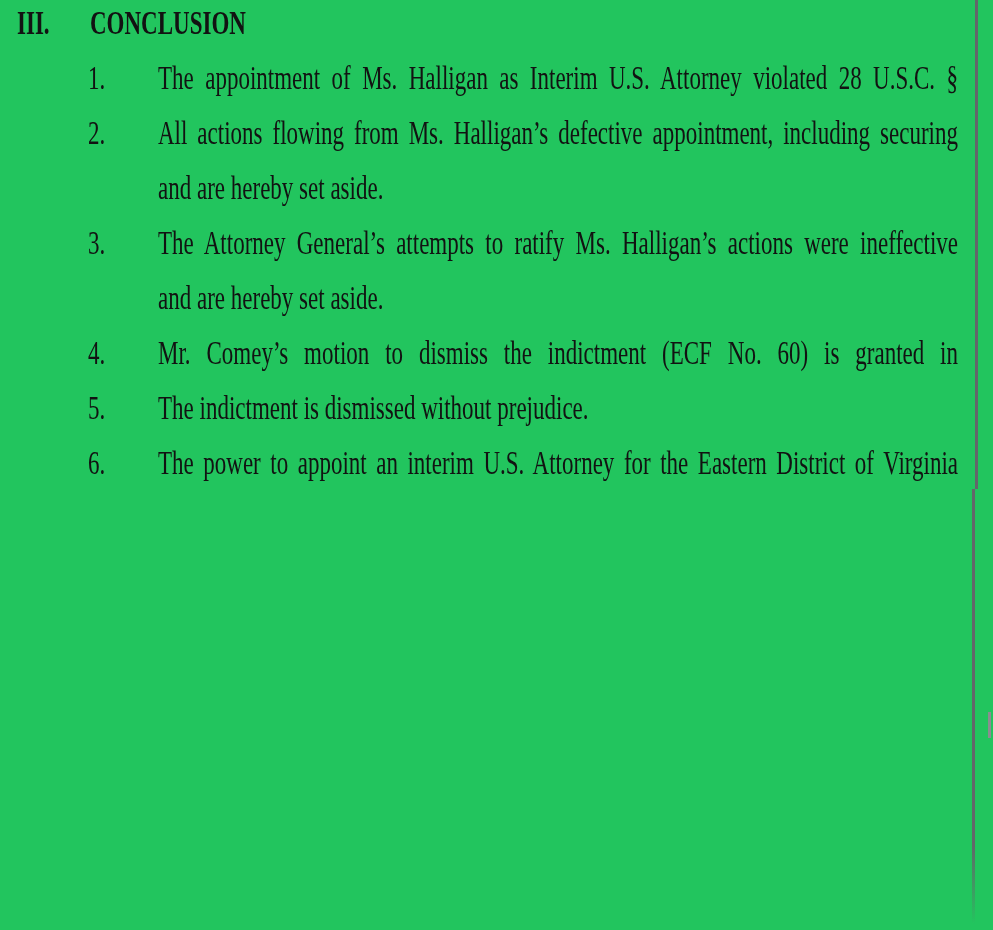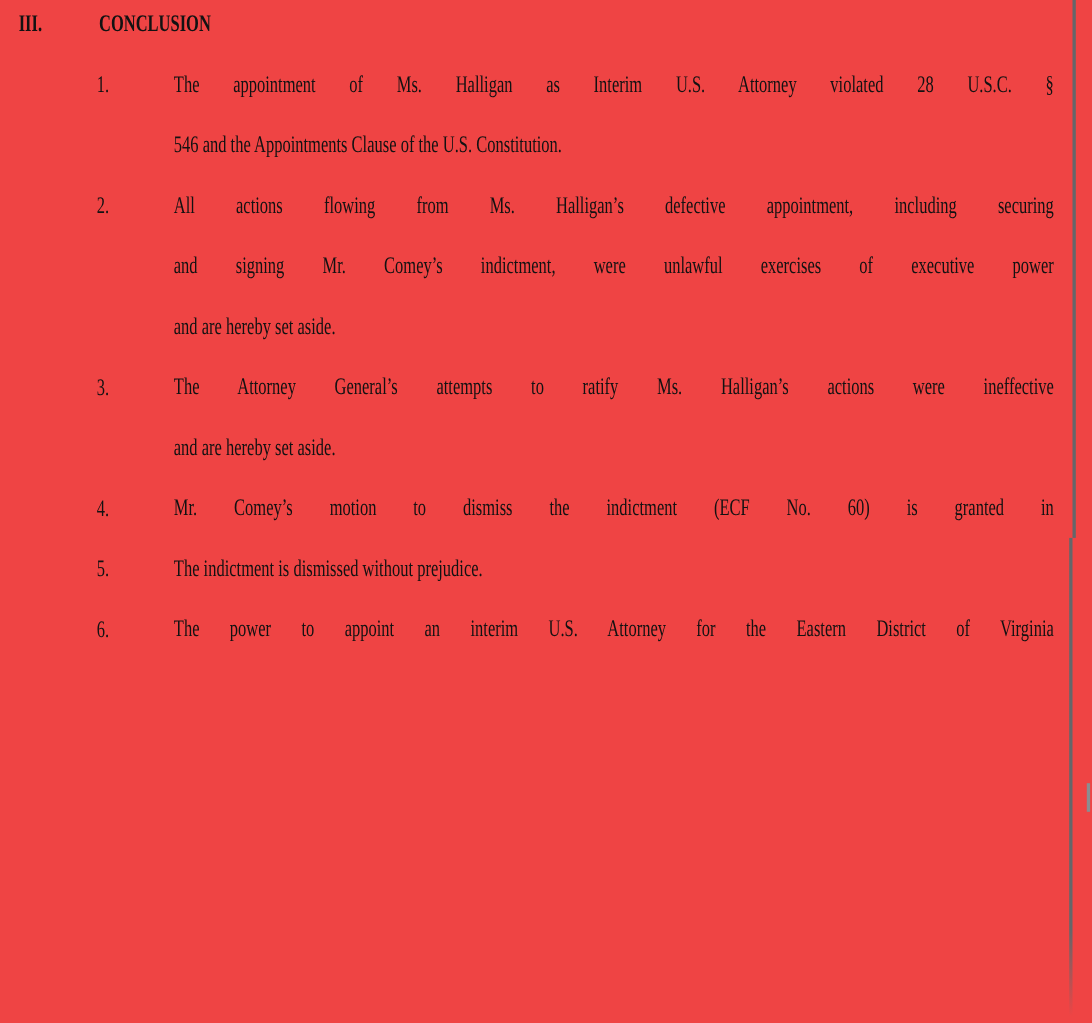--- a/index.html
+++ b/index.html
@@ -1,23 +1,23 @@
 <!DOCTYPE html>
 <html><head>
 <meta charset="utf-8">
 <style>
   html, body { margin: 0; padding: 0; }
   .screen {
     position: relative;
     width: 993px;
     height: 930px;
-    background: #ef4444;
+    background: #22c55e;
     overflow: hidden;
     font-family: "Liberation Serif", "DejaVu Serif", serif;
-    font-size: 15px;
+    font-size: 23px;
     color: #121212;
   }
   .doc {
     position: absolute;
     top: -4px; left: 0; right: 0;
   }
   .line {
     height: 55px;
     position: relative;
     display: flex;
@@ -70,30 +70,24 @@
 
     <div class="line">
       <span class="txt heading"><span class="heading-numeral">III.</span><span>CONCLUSION</span></span>
     </div>
 
 
     <div class="line">
       <span class="num">1.</span>
       <span class="txt body j">The appointment of Ms. Halligan as Interim U.S. Attorney violated 28 U.S.C. §</span>
     </div>
-    <div class="line">
-      <span class="txt body">546 and the Appointments Clause of the U.S. Constitution.</span>
-    </div>
 
     <div class="line">
       <span class="num">2.</span>
       <span class="txt body j">All actions flowing from Ms. Halligan’s defective appointment, including securing</span>
-    </div>
-    <div class="line">
-      <span class="txt body j">and signing Mr. Comey’s indictment, were unlawful exercises of executive power</span>
     </div>
     <div class="line">
       <span class="txt body">and are hereby set aside.</span>
     </div>
 
     <div class="line">
       <span class="num">3.</span>
       <span class="txt body j">The Attorney General’s attempts to ratify Ms. Halligan’s actions were ineffective</span>
     </div>
     <div class="line">

